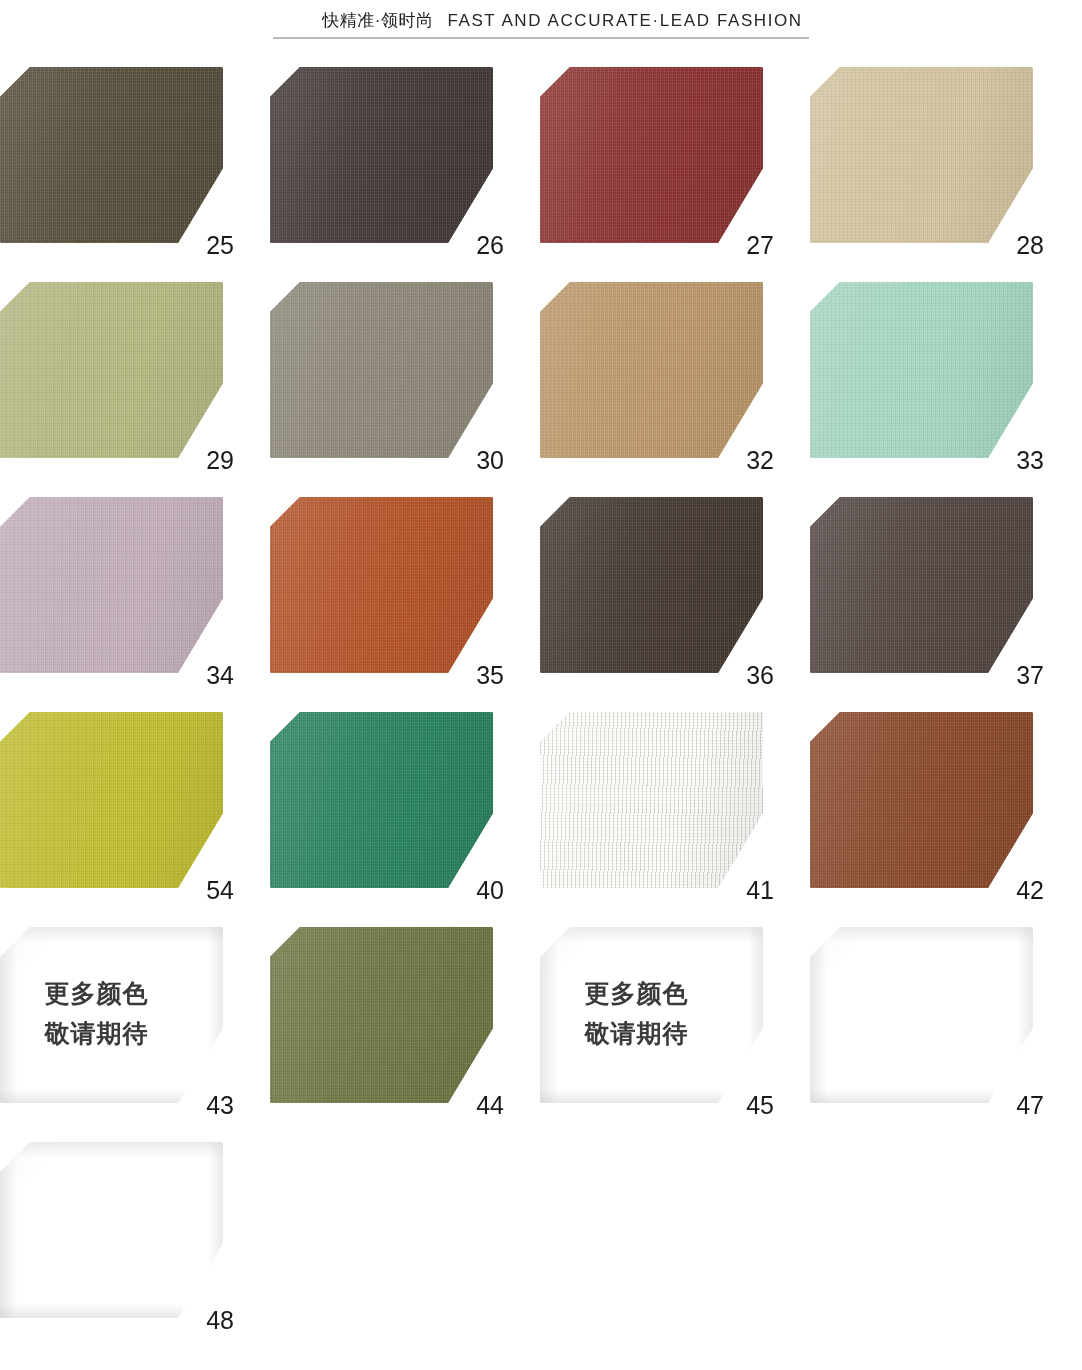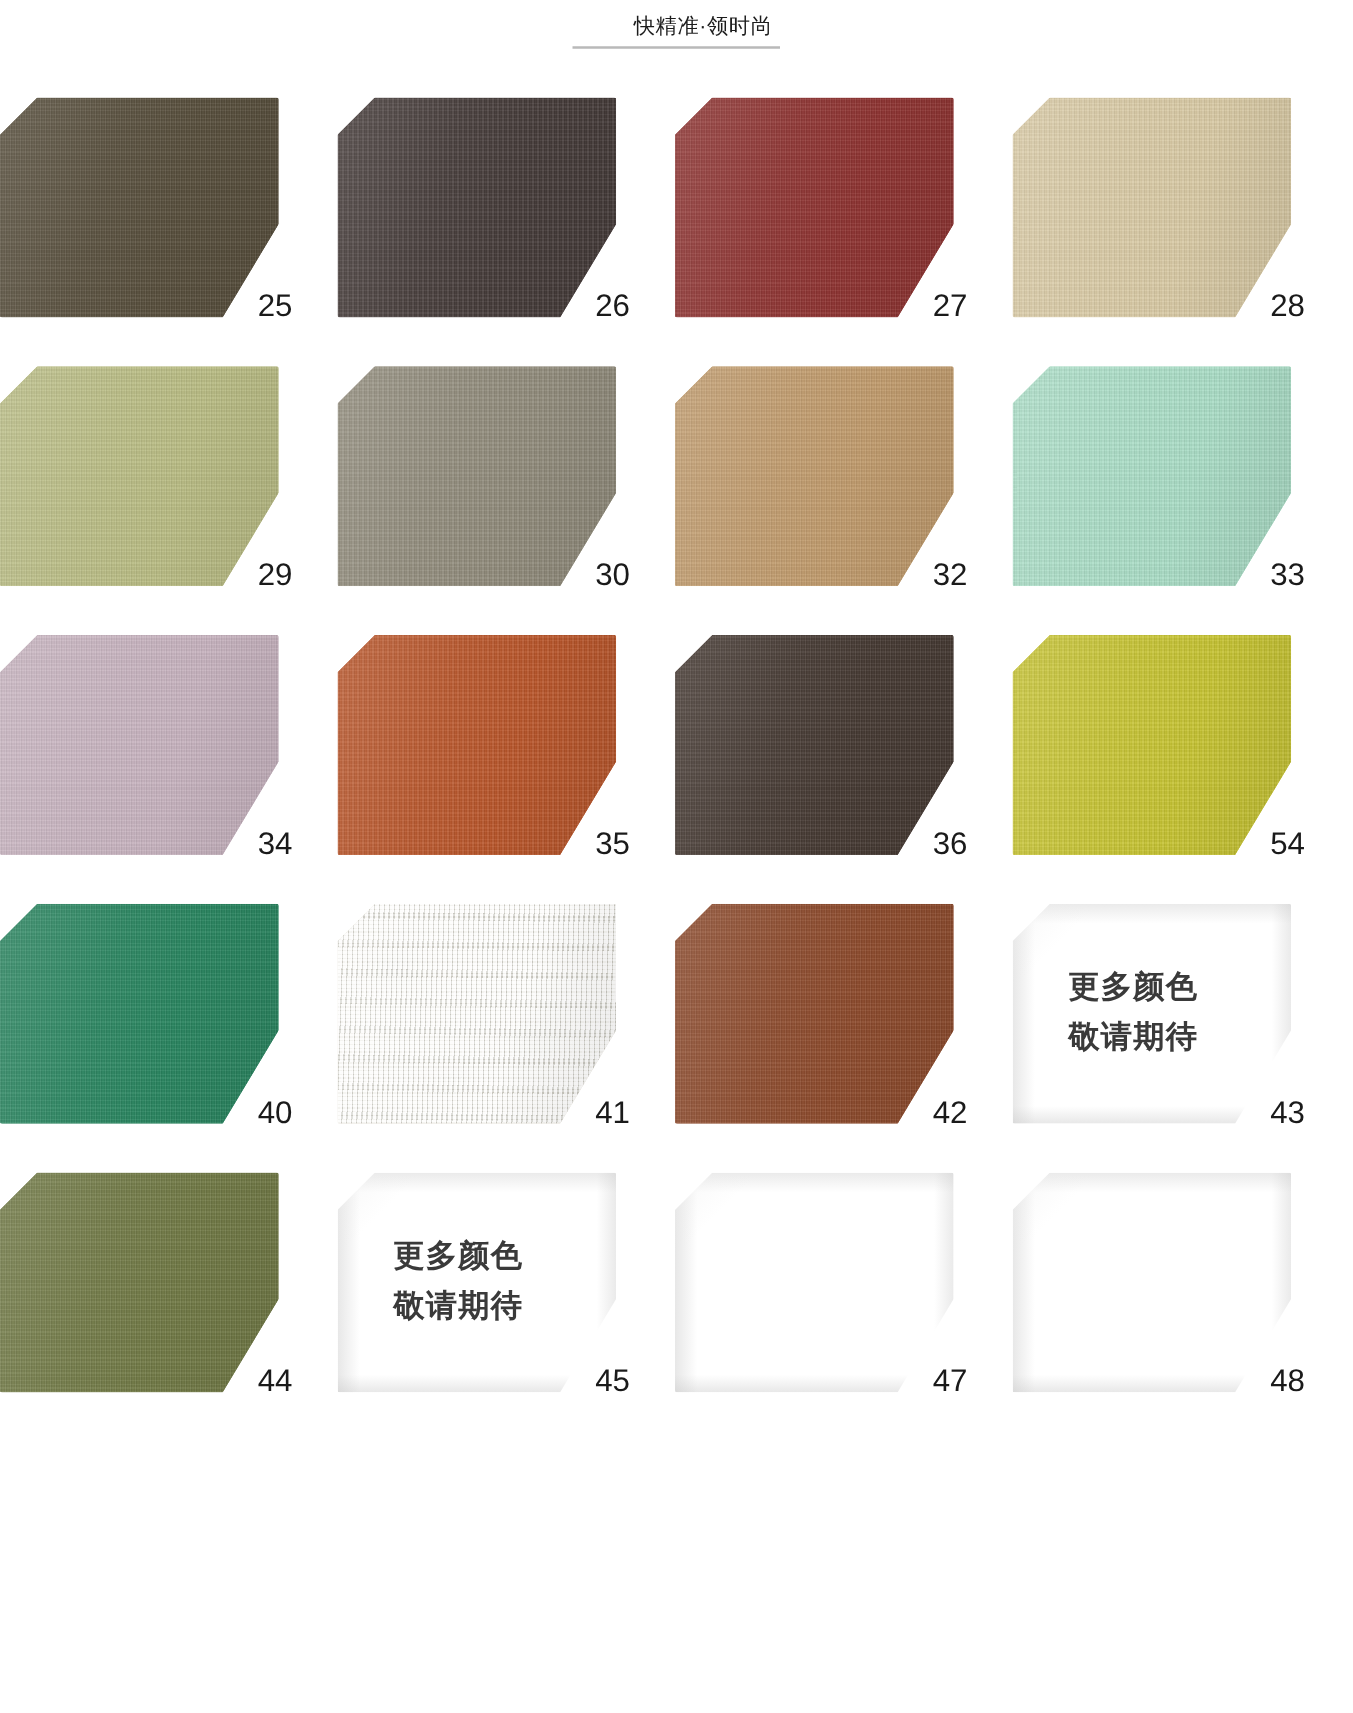--- a/index.html
+++ b/index.html
@@ -61,21 +61,21 @@
   .cell {
     position: relative;
     width: 270px;
     height: 215px;
   }
 
   
   .chip {
     position: absolute;
     left: 0;
-    top: 28px;
+    top: 17px;
     width: 223px;
     height: 176px;
     border-top-left-radius: 30px;
     border-top-right-radius: 2px;
     border-bottom-left-radius: 2px;
     -webkit-clip-path: polygon(0 30px, 0 30px, 0 0, 30px 0, 100% 0, 100% 100px, 177px 100%, 0 100%);
     clip-path: polygon(30px 0, 100% 0, 100% 101px, 178px 100%, 0 100%, 0 30px);
     background-color: #777;
     overflow: hidden;
   }
@@ -184,20 +184,21 @@
     line-height: 1;
   }
 </style>
 </head>
 <body>
 
 <div class="header">
   <div class="header-inner">
     <div class="header-line">
       <span class="header-cn">快精准·领时尚</span>
+      <span class="header-en">FAST AND ACCURATE·LEAD FASHION</span>
     </div>
   </div>
 </div>
 
 <div class="grid" id="swatch-grid">
     <div class="cell">
       <div class="chip" style="background-color: rgb(88, 79, 61);">
         <div class="weave"></div>
         <div class="sheen"></div>
       </div>
@@ -265,20 +266,27 @@
         <div class="sheen"></div>
       </div>
       <div class="chip-number">35</div>
     </div>
     <div class="cell">
       <div class="chip" style="background-color: rgb(70, 58, 51);">
         <div class="weave"></div>
         <div class="sheen"></div>
       </div>
       <div class="chip-number">36</div>
+    </div>
+    <div class="cell">
+      <div class="chip" style="background-color: rgb(84, 71, 67);">
+        <div class="weave"></div>
+        <div class="sheen"></div>
+      </div>
+      <div class="chip-number">37</div>
     </div>
     <div class="cell">
       <div class="chip" style="background-color: rgb(197, 194, 50);">
         <div class="weave"></div>
         <div class="sheen"></div>
       </div>
       <div class="chip-number">54</div>
     </div>
     <div class="cell">
       <div class="chip" style="background-color: rgb(42, 133, 96);">

